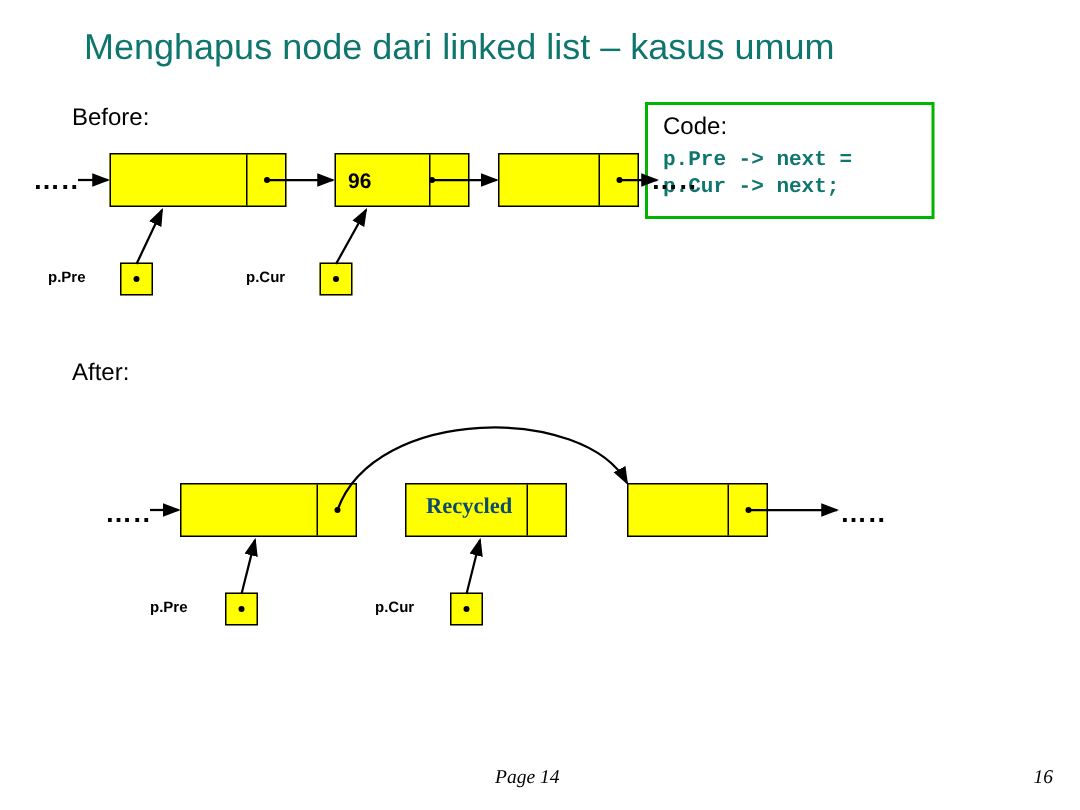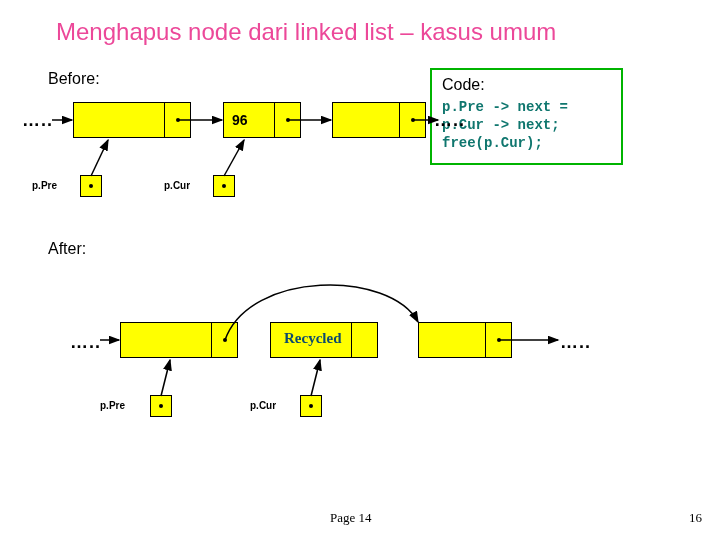--- a/index.html
+++ b/index.html
@@ -5,21 +5,21 @@
   * { box-sizing: border-box; }
   body {
     margin: 0;
     width: 720px;
     height: 540px;
     font-family: Arial, Helvetica, sans-serif;
     background: #fff;
     position: relative;
   }
   .title {
-    color: #ec4899;
+    color: #0f766e;
     font-size: 24px;
     font-weight: 400;
     position: absolute;
     top: 18px;
     left: 56px;
   }
   .section-label {
     position: absolute;
     font-size: 16px;
     font-weight: 400;
@@ -85,48 +85,48 @@
   .dots {
     position: absolute;
     font-size: 18px;
     font-weight: bold;
     letter-spacing: 1px;
   }
   .footer {
     position: absolute;
     font-family: "Times New Roman", serif;
     font-size: 13px;
+    font-style: italic;
   }
   svg.overlay {
     position: absolute;
     top: 0; left: 0;
     width: 720px; height: 540px;
     pointer-events: none;
   }
 </style>
 </head>
 <body>
 
 <div class="title">Menghapus node dari linked list – kasus umum</div>
 
 <div class="section-label" style="top:70px; left:48px;">Before:</div>
 
 <div class="code-box" style="top:68px; left:430px;">
   <div class="section-label" style="position:static; margin-bottom:4px;">Code:</div>
   <div class="code-line">p.Pre -&gt; next = p.Cur -&gt; next;</div>
-  <div class="code-line">free(p.Cur);</div>
 </div>
 
 <div class="dots" style="top:110px; left:22px;">…..</div>
 
 <div class="node" style="top:102px; left:73px; width:118px;">
   <div class="pointer-cell"></div>
 </div>
 
-<div class="node" style="top:102px; left:223px; width:78px;">
+<div class="node" style="top:102px; left:223px; width:90px;">
   <span class="node-label">96</span>
   <div class="pointer-cell"></div>
 </div>
 
 <div class="node" style="top:102px; left:332px; width:94px;">
   <div class="pointer-cell"></div>
 </div>
 
 <div class="dots" style="top:110px; left:434px;">…..</div>
 

